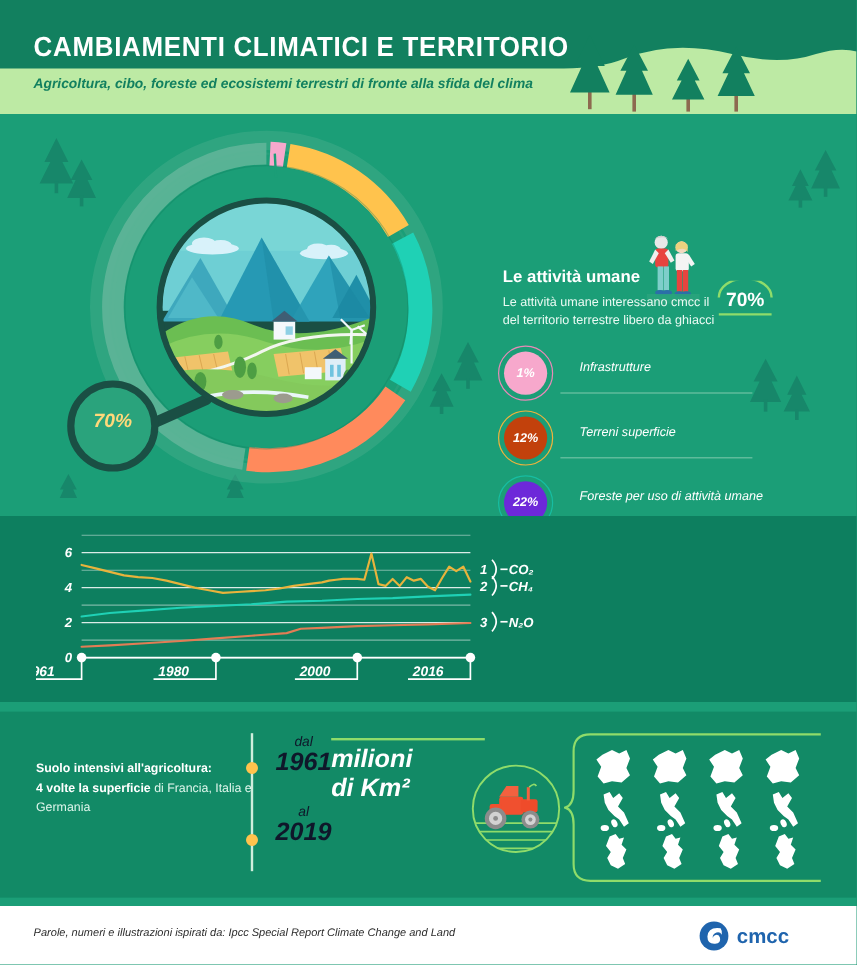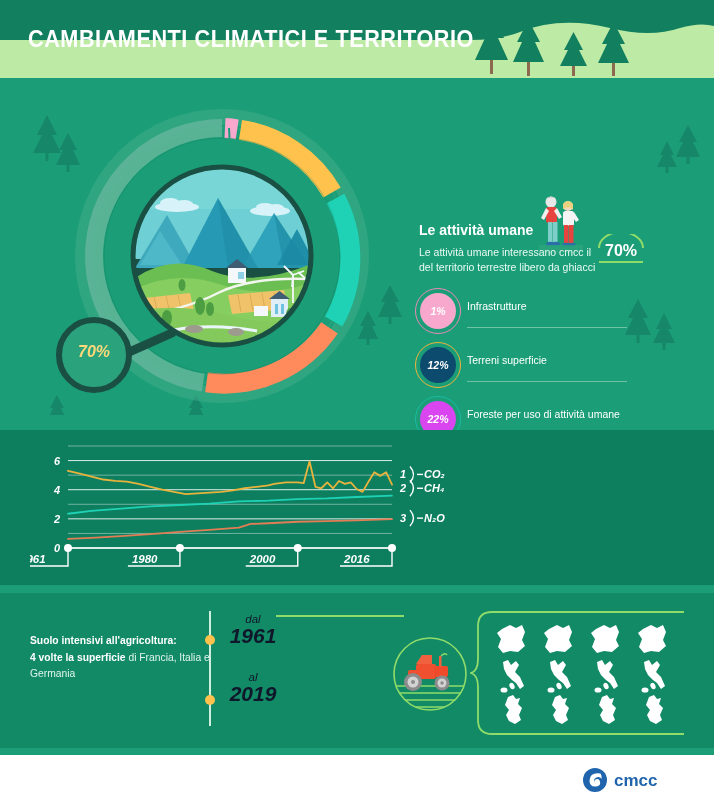--- a/index.html
+++ b/index.html
@@ -6,21 +6,21 @@
   html,body { width:714px; height:804px; }
   body {
     font-family:"Liberation Sans", sans-serif;
     background:#0f8a68;
     overflow:hidden;
     position:relative;
   }
   .page { position:relative; width:714px; height:804px; background:#1b9e77; overflow:hidden; }
 
   
-  .header { position:absolute; left:0; top:0; width:714px; height:78px; background:#12805f; overflow:hidden; }
+  .header { position:absolute; left:0; top:0; width:714px; height:95px; background:#12805f; overflow:hidden; }
   .hdr-hill { position:absolute; left:0; bottom:0; width:714px; height:56px; }
   .hdr-title {
     position:absolute; left:28px; top:26px;
     font-size:23px; font-weight:bold; color:#ffffff;
     letter-spacing:0.6px; font-stretch:condensed;
     transform:scaleX(0.94); transform-origin:left center;
     z-index:5;
   }
   .hdr-sub {
     position:absolute; left:28px; top:64px;
@@ -39,21 +39,21 @@
   .inline70 { position:absolute; left:597px; top:139px; width:48px; height:30px; }
   .inline70 .num { position:absolute; left:0; top:8px; width:48px; text-align:center; font-size:16px; font-weight:bold; color:#ffffff; }
   .couple { position:absolute; left:533px; top:98px; width:62px; height:62px; }
 
   .legend { position:absolute; left:415px; top:190px; width:280px; }
   .lg-row { position:relative; height:54px; }
   .lg-badge { position:absolute; left:0; top:3px; width:46px; height:46px; border-radius:50%; }
   .lg-badge .ring { position:absolute; inset:0; border-radius:50%; border:1.5px solid; }
   .lg-badge .disc { position:absolute; inset:5px; border-radius:50%; display:flex; align-items:center; justify-content:center;
                     font-size:10.5px; font-weight:bold; color:#ffffff; font-style:italic; }
-  .lg-label { position:absolute; left:52px; top:15px; font-size:10.5px; color:#ffffff; white-space:nowrap; }
+  .lg-label { position:absolute; left:68px; top:15px; font-size:10.5px; color:#ffffff; white-space:nowrap;font-style:italic; }
   .lg-rule  { position:absolute; left:52px; top:42px; width:160px; height:1px; background:#6fc3a5; }
 
   
   .panel2 { position:absolute; left:0; top:430px; width:714px; height:155px; background:#0d7f5f; }
   .chart { position:absolute; left:30px; top:10px; width:420px; height:135px; }
 
   
   .panel3 { position:absolute; left:0; top:593px; width:714px; height:155px; background:#128a66; }
   .p3-text { position:absolute; left:30px; top:40px; width:200px; font-size:10.3px; color:#dff6ec; line-height:1.62; }
   .p3-text b { color:#ffffff; }
@@ -90,20 +90,21 @@
         <path d="M37.5 4 L50 30 L44 30 L54 52 L21 52 L31 30 L25 30 Z"></path>
         <rect x="73" y="52" width="3" height="16" fill="#8d6a4f"></rect>
         <path d="M74.5 12 L86 34 L81 34 L90 54 L59 54 L68 34 L63 34 Z"></path>
         <rect x="118" y="56" width="3" height="12" fill="#8d6a4f"></rect>
         <path d="M119.5 24 L129 42 L125 42 L133 58 L106 58 L114 42 L110 42 Z"></path>
         <rect x="158" y="50" width="3" height="18" fill="#8d6a4f"></rect>
         <path d="M159.5 14 L171 36 L166 36 L175 55 L144 55 L153 36 L148 36 Z"></path>
       </g>
     </svg>
     <div class="hdr-title">CAMBIAMENTI CLIMATICI E TERRITORIO</div>
+    <div class="hdr-sub">Agricoltura, cibo, foreste ed ecosistemi terrestri di fronte alla sfida del clima</div>
   </div>
 
   <div class="panel1">
 
     <svg class="bgtrees" viewBox="0 0 714 320">
       <g fill="#17876a">
         <path d="M47 20 L57 40 L52 40 L61 58 L33 58 L42 40 L37 40 Z"></path>
         <rect x="45.5" y="56" width="3" height="10"></rect>
         <path d="M68 38 L77 55 L73 55 L80 70 L56 70 L63 55 L59 55 Z"></path>
         <rect x="66.5" y="68" width="3" height="9"></rect>
@@ -280,30 +281,30 @@
           <div class="ring" style="border-color:#e98ab8"></div>
           <div class="disc" style="background:#f7a8cc">1%</div>
         </div>
         <div class="lg-label">Infrastrutture</div>
         <div class="lg-rule"></div>
       </div>
 
       <div class="lg-row">
         <div class="lg-badge">
           <div class="ring" style="border-color:#f0b33c"></div>
-          <div class="disc" style="background:#0c4a6e">12%</div>
+          <div class="disc" style="background:#c2410c">12%</div>
         </div>
         <div class="lg-label">Terreni superficie</div>
         <div class="lg-rule"></div>
       </div>
 
       <div class="lg-row">
         <div class="lg-badge">
           <div class="ring" style="border-color:#17bda2"></div>
-          <div class="disc" style="background:#d946ef">22%</div>
+          <div class="disc" style="background:#6d28d9">22%</div>
         </div>
         <div class="lg-label">Foreste per uso di attività umane</div>
         <div class="lg-rule" style="width:178px"></div>
       </div>
 
       <div class="lg-row">
         <div class="lg-badge">
           <div class="ring" style="border-color:#ef7a4c"></div>
           <div class="disc" style="background:#ff8a5c">37%</div>
         </div>
@@ -378,20 +379,24 @@
       <span class="small">dal</span>
       <span class="big">1961</span>
     </div>
     <div class="yr" style="left:222px;top:78px;width:62px;">
       <span class="small">al</span>
       <span class="big">2019</span>
     </div>
 
     <div class="bignum">
       <div class="sep"></div>
+      <div class="u">
+        <span>milioni</span><br>
+        <span>di Km²</span>
+      </div>
     </div>
   </div>
 
   <svg class="tractor" viewBox="0 0 92 92">
     <defs>
         <clipPath id="trclip">
           <circle cx="42" cy="42" r="36"></circle>
         </clipPath>
       </defs>
     <circle cx="42" cy="42" r="36" fill="none" stroke="#8fdc6a" stroke-width="1.6"></circle>
@@ -454,20 +459,21 @@
       <g>
         <path d="M38 90 L43 88 L46 92 L50 91 L48 97 L52 101 L49 108 L51 113 L45 117 L39 114 L36 108 L39 103 L35 98 Z" transform="translate(0,0)"></path>
         <path d="M38 90 L43 88 L46 92 L50 91 L48 97 L52 101 L49 108 L51 113 L45 117 L39 114 L36 108 L39 103 L35 98 Z" transform="translate(47,0)"></path>
         <path d="M38 90 L43 88 L46 92 L50 91 L48 97 L52 101 L49 108 L51 113 L45 117 L39 114 L36 108 L39 103 L35 98 Z" transform="translate(94,0)"></path>
         <path d="M38 90 L43 88 L46 92 L50 91 L48 97 L52 101 L49 108 L51 113 L45 117 L39 114 L36 108 L39 103 L35 98 Z" transform="translate(141,0)"></path>
       </g>
     </g>
   </svg>
 
   <div class="footer">
+    <div class="ft-text">Parole, numeri e illustrazioni ispirati da: Ipcc Special Report Climate Change and Land</div>
     <svg class="ft-logo" viewBox="0 0 110 26">
       <circle cx="13" cy="13" r="12" fill="#1f64ad"></circle>
       <path d="M18.5 6.5 Q8 5 7.5 13.5 Q7.5 20 14 19.5 Q19 19 18 14.5 Q17 11 13.5 12.5 Q11.5 13.5 12.5 15.5 Q11 13 13.5 11 Q17.5 8.5 19.5 12 Q20 8.5 18.5 6.5 Z" fill="#ffffff"></path>
       <text x="32" y="19" font-family="Liberation Sans, sans-serif" font-size="17" font-weight="bold" fill="#1f64ad">cmcc</text>
     </svg>
   </div>
 
 </div>
 
 </body></html>

